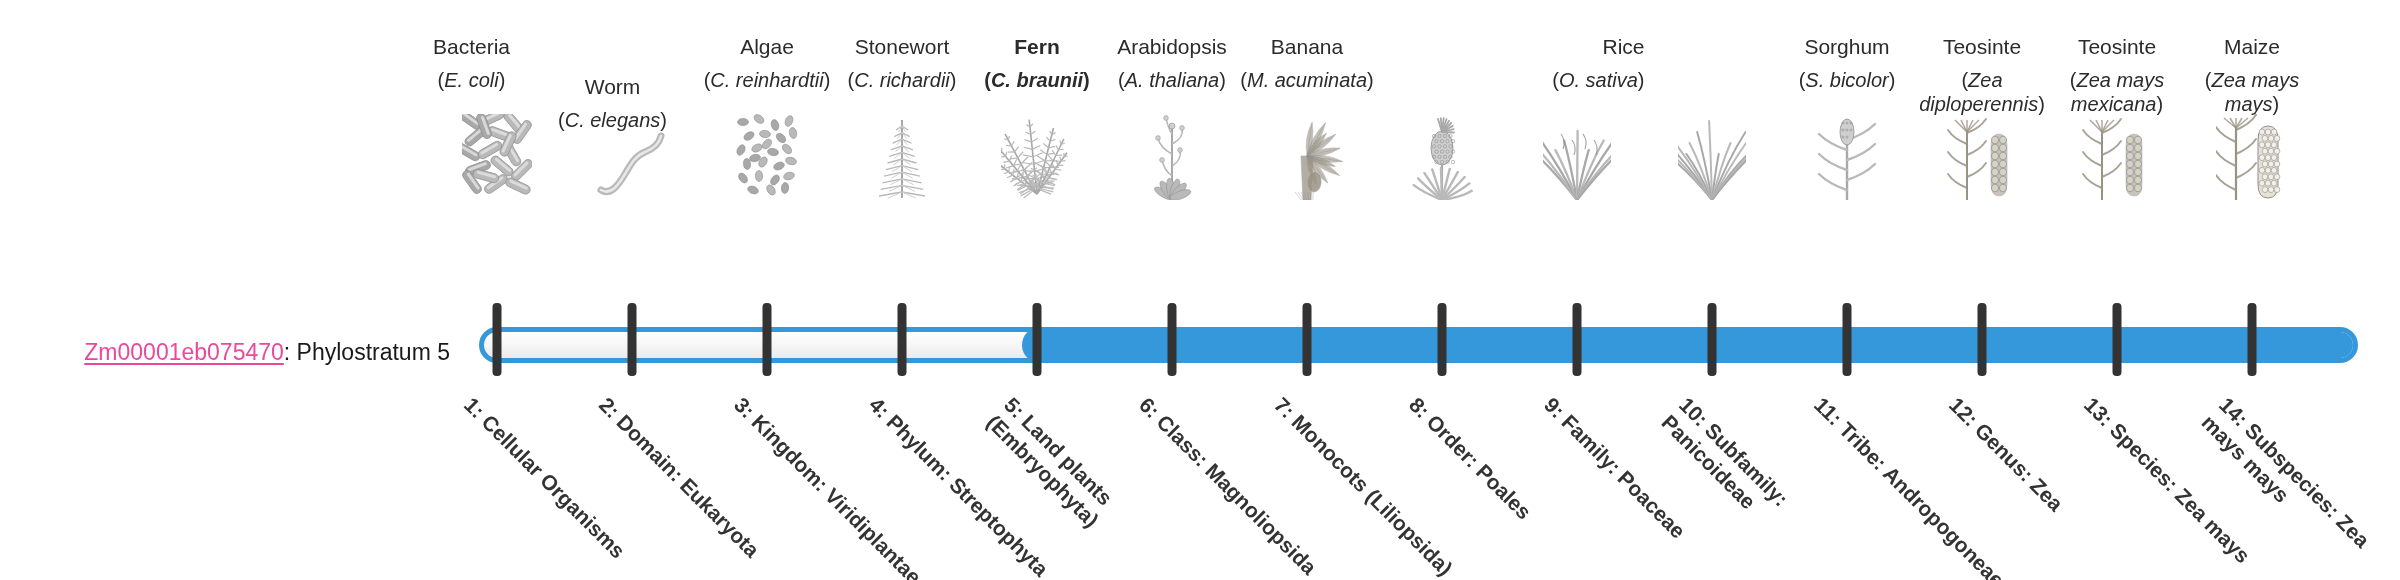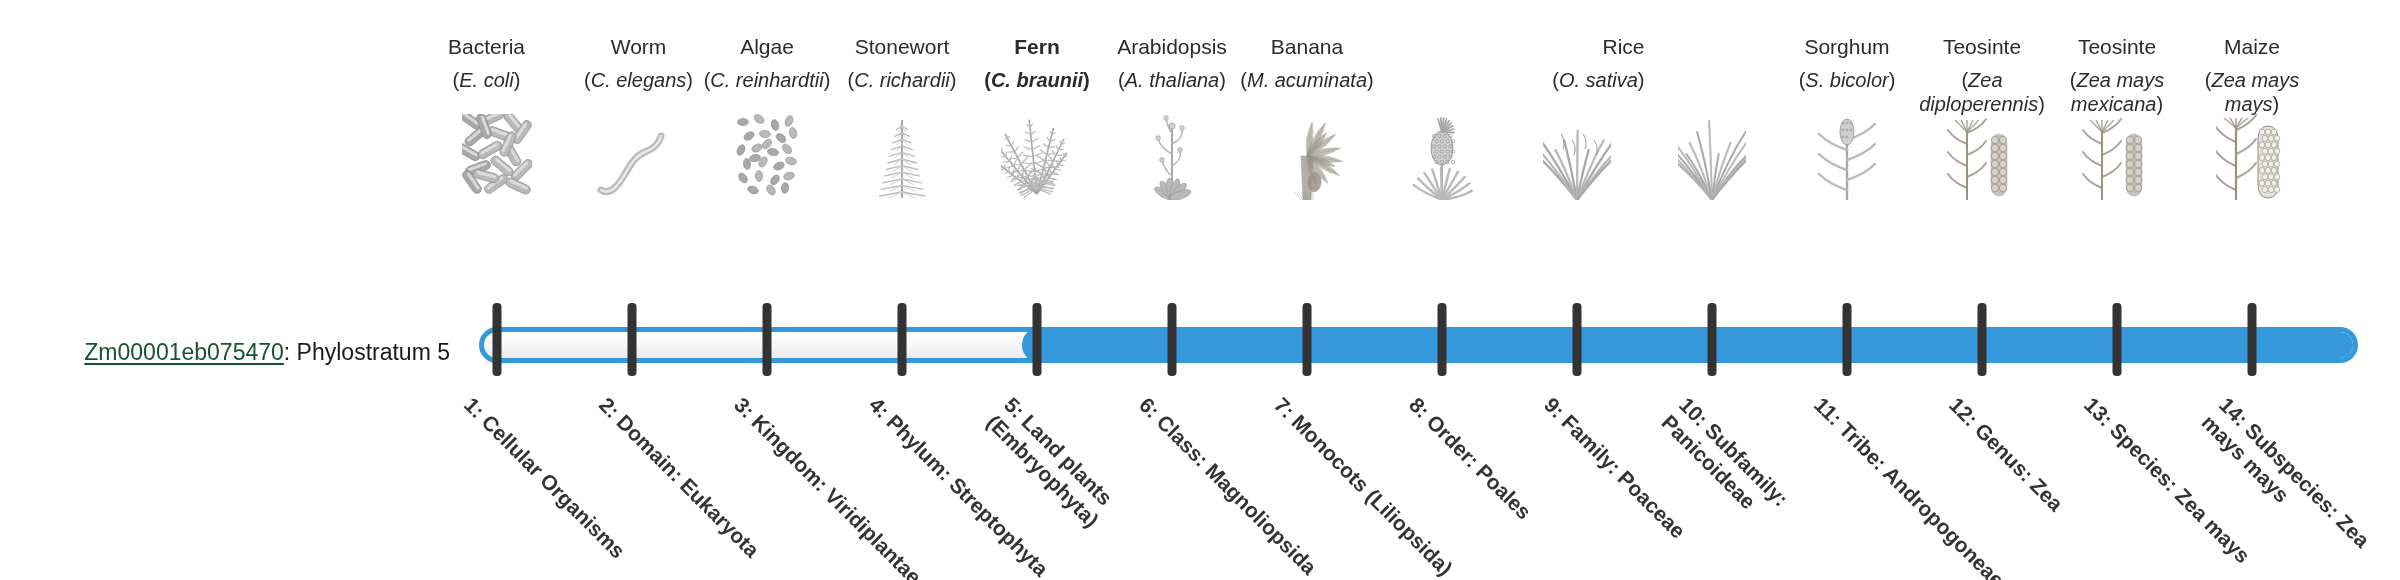--- a/index.html
+++ b/index.html
@@ -27,21 +27,21 @@
     left: 0px;
     top: 338px;
     width: 450px;
     text-align: right;
     font-size: 23px;
     line-height: 28px;
     white-space: nowrap;
     color: #1a1a1a;
   }
   #gene-label .gene-id {
-    color: #14532d;
+    color: #ec4899;
     text-decoration: underline;
     text-underline-offset: 3px;
     cursor: pointer;
   }
 
   
   #columns {
     position: absolute;
     left: 0;
     top: 0;
@@ -144,21 +144,21 @@
 </head>
 <body>
 
 <div id="stage">
 
   <div id="gene-label">
     <span class="gene-id">Zm00001eb075470</span><span>: </span><span>Phylostratum 5</span>
   </div>
 
   <div id="columns">
-      <div class="col" style="left: 419px;">
+      <div class="col" style="left: 404px;">
         <div class="common">Bacteria</div>
         <div class="latin"><span class="paren">(</span><span>E. coli</span><span class="paren">)</span></div>
       </div>
       <div class="art" style="left: 429.5px; position: absolute;">
         <svg width="70" height="86" viewBox="0 0 70 86">
           <g transform="translate(8,6) rotate(35)">
           <rect x="-13" y="-4.5" width="26" height="9" rx="4.5" fill="#a8a8a8" stroke="#8e8e8e" stroke-width="0.7"></rect>
           <rect x="-10" y="-3" width="20" height="3" rx="1.5" fill="#e3e3e3" opacity="0.8"></rect>
           </g>
           <g transform="translate(30,4) rotate(-25)">
@@ -224,21 +224,21 @@
           <g transform="translate(46,30) rotate(-65)">
           <rect x="-13" y="-4.5" width="26" height="9" rx="4.5" fill="#b9b9b9" stroke="#8e8e8e" stroke-width="0.7"></rect>
           <rect x="-10" y="-3" width="20" height="3" rx="1.5" fill="#e3e3e3" opacity="0.8"></rect>
           </g>
           <g transform="translate(24,62) rotate(15)">
           <rect x="-13" y="-4.5" width="26" height="9" rx="4.5" fill="#b9b9b9" stroke="#8e8e8e" stroke-width="0.7"></rect>
           <rect x="-10" y="-3" width="20" height="3" rx="1.5" fill="#e3e3e3" opacity="0.8"></rect>
           </g>
         </svg>
       </div>
-      <div class="col" style="left: 571px;">
+      <div class="col" style="left: 545px; margin-top: 40px;">
         <div class="common">Worm</div>
         <div class="latin"><span class="paren">(</span><span>C. elegans</span><span class="paren">)</span></div>
       </div>
       <div class="art" style="left: 564.5px; position: absolute;">
         <svg width="74" height="70" viewBox="0 0 74 70">
         <path d="M6 60 C16 66 24 54 30 44 C36 34 40 26 50 22 C58 19 64 14 66 6" fill="none" stroke="#b9b9b9" stroke-width="7" stroke-linecap="round"></path>
         <path d="M6 60 C16 66 24 54 30 44 C36 34 40 26 50 22 C58 19 64 14 66 6" fill="none" stroke="#e8e8e8" stroke-width="2.6" stroke-linecap="round"></path>
       </svg>
       </div>
       <div class="col" style="left: 699.5px;">

